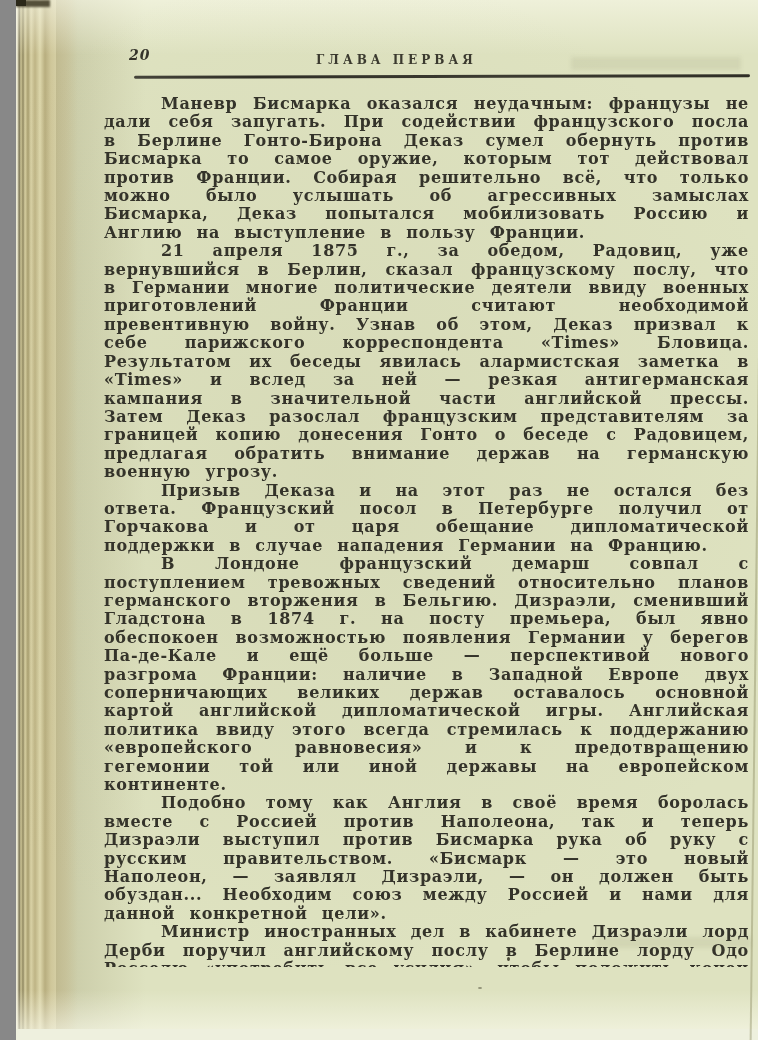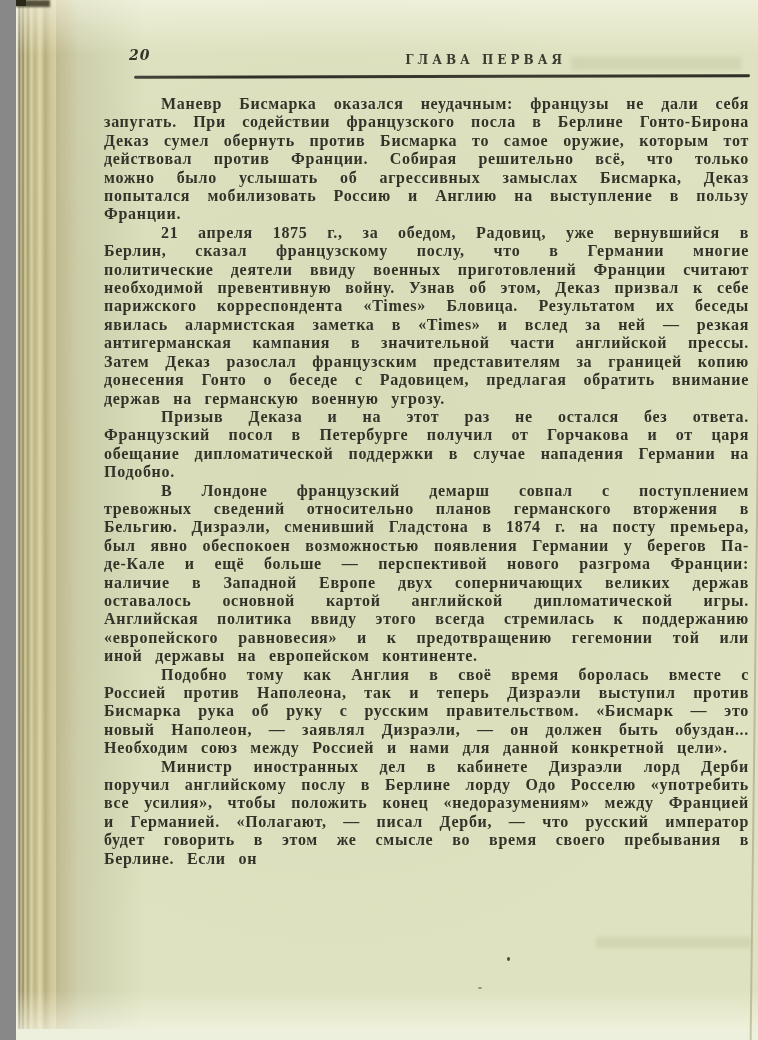--- a/index.html
+++ b/index.html
@@ -32,36 +32,36 @@
   .edge-left-shade{position:absolute;left:40px;top:0;width:90px;height:1040px;
     background:linear-gradient(90deg,rgba(140,134,92,.28),rgba(140,134,92,0));pointer-events:none;}
   
   .edge-right-line{position:absolute;left:740px;top:-6px;width:2px;height:1052px;
     background:rgba(145,145,105,.45);transform:rotate(.7deg);}
   .edge-right-light{position:absolute;left:742px;top:0;width:16px;height:1040px;
     background:linear-gradient(90deg,rgba(245,246,230,.65),#eff0da 70%,#e4e5cd);}
   
   .pagenum{position:absolute;left:113px;top:47px;
     font-size:14px;font-weight:bold;font-style:italic;color:var(--ink);letter-spacing:1px;}
-  .runhead{position:absolute;left:300px;top:53px;width:250px;text-align:right;
+  .runhead{position:absolute;left:300px;top:53px;width:250px;text-align:left;
     font-size:12px;font-weight:bold;color:#3b3a2f;letter-spacing:4px;}
   .headrule{position:absolute;left:118px;top:75px;width:616px;height:3px;
     background:linear-gradient(90deg,#45443a,#2f2e26 20%,#3c3b31 60%,#2f2e26);
     transform:rotate(-.12deg);border-radius:2px;}
   
   .textblock{
     position:absolute;left:88px;top:95px;width:645px;height:872px;
     overflow:hidden;
     font-size:16px;line-height:18.4px;font-weight:bold;
     color:var(--ink);
     text-align:justify;
     letter-spacing:.7px;word-spacing:8px;
     text-rendering:optimizeLegibility;
   }
-  .textblock p{margin:0;text-indent:57px;font-family:Liberation Serif, serif;}
+  .textblock p{margin:0;text-indent:57px;}
   
   .corner-smudge{position:absolute;left:0;top:0;width:34px;height:7px;
     background:#55503a;filter:blur(1px);}
   .corner-smudge-dark{position:absolute;left:0;top:0;width:10px;height:6px;background:#2b2819;}
   .mark-bottom-right{position:absolute;left:744px;top:1029px;width:14px;height:11px;
     background:#101008;transform:rotate(4deg);}
   .speck-1{position:absolute;left:491px;top:957px;width:3px;height:4px;background:#4d4c39;border-radius:50%;}
   .speck-2{position:absolute;left:462px;top:987px;width:4px;height:2px;background:rgba(80,78,58,.55);border-radius:50%;}
   .speck-3{position:absolute;left:748px;top:294px;width:5px;height:4px;background:rgba(70,68,50,.5);border-radius:50%;}
   .ghost-1{position:absolute;left:555px;top:57px;width:170px;height:13px;
@@ -83,21 +83,21 @@
   <div class="edge-right-light"></div>
   <div class="edge-right-line"></div>
 
   <div class="pagenum">20</div>
   <div class="runhead">ГЛАВА ПЕРВАЯ</div>
   <div class="headrule"></div>
 
   <div class="textblock">
       <p>Маневр Бисмарка оказался неудачным: французы не дали себя запугать. При содействии французского посла в Берлине Гонто-Бирона Деказ сумел обернуть против Бисмарка то самое оружие, которым тот действовал против Франции. Собирая решительно всё, что только можно было услышать об агрессивных замыслах Бисмарка, Деказ попытался мобилизовать Россию и Англию на выступление в пользу Франции.</p>
       <p>21 апреля 1875 г., за обедом, Радовиц, уже вернувшийся в Берлин, сказал французскому послу, что в Германии многие политические деятели ввиду военных приготовлений Франции считают необходимой превентивную войну. Узнав об этом, Деказ призвал к себе парижского корреспондента «Times» Бловица. Результатом их беседы явилась алармистская заметка в «Times» и вслед за ней — резкая антигерманская кампания в значительной части английской прессы. Затем Деказ разослал французским представителям за границей копию донесения Гонто о беседе с Радовицем, предлагая обратить внимание держав на германскую военную угрозу.</p>
-      <p>Призыв Деказа и на этот раз не остался без ответа. Французский посол в Петербурге получил от Горчакова и от царя обещание дипломатической поддержки в случае нападения Германии на Подобно.</p>
+      <p>Призыв Деказа и на этот раз не остался без ответа. Французский посол в Петербурге получил от Горчакова и от царя обещание дипломатической поддержки в случае нападения Германии на Францию.</p>
       <p>В Лондоне французский демарш совпал с поступлением тревожных сведений относительно планов германского вторжения в Бельгию. Дизраэли, сменивший Гладстона в 1874 г. на посту премьера, был явно обеспокоен возможностью появления Германии у берегов Па-де-Кале и ещё больше — перспективой нового разгрома Франции: наличие в Западной Европе двух соперничающих великих держав оставалось основной картой английской дипломатической игры. Английская политика ввиду этого всегда стремилась к поддержанию «европейского равновесия» и к предотвращению гегемонии той или иной державы на европейском континенте.</p>
       <p>Подобно тому как Англия в своё время боролась вместе с Россией против Наполеона, так и теперь Дизраэли выступил против Бисмарка рука об руку с русским правительством. «Бисмарк — это новый Наполеон, — заявлял Дизраэли, — он должен быть обуздан... Необходим союз между Россией и нами для данной конкретной цели».</p>
       <p>Министр иностранных дел в кабинете Дизраэли лорд Дерби поручил английскому послу в Берлине лорду Одо Росселю «употребить все усилия», чтобы положить конец «недоразумениям» между Францией и Германией. «Полагают, — писал Дерби, — что русский император будет говорить в этом же смысле во время своего пребывания в Берлине. Если он</p>
     </div>
 
   <div class="corner-smudge"></div>
   <div class="corner-smudge-dark"></div>
   <div class="ghost-1"></div>
   <div class="ghost-2"></div>
   <div class="speck-1"></div>

